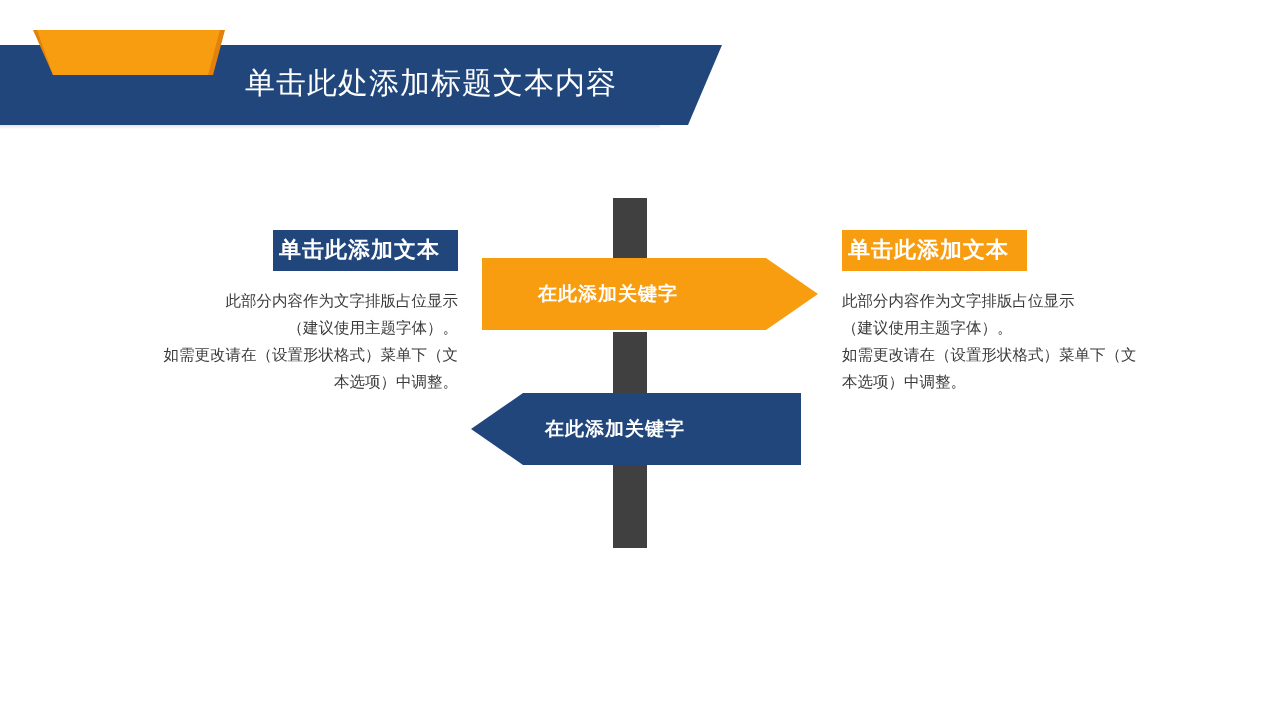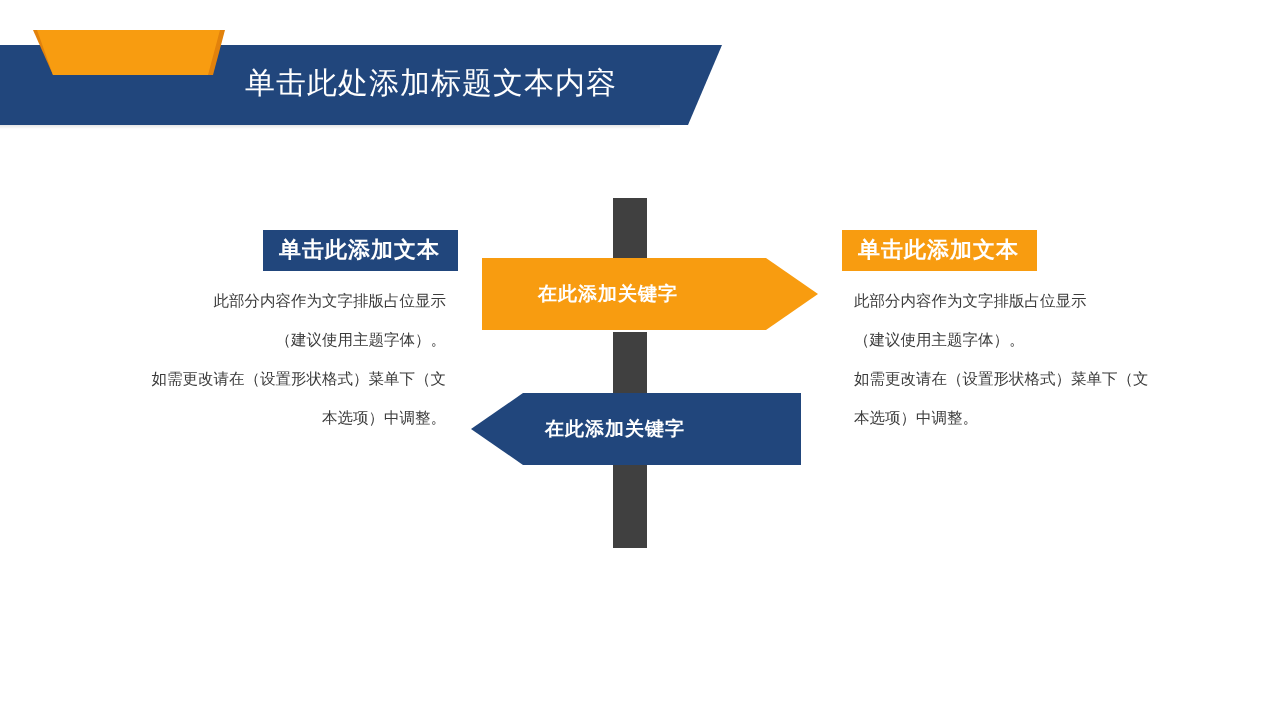--- a/index.html
+++ b/index.html
@@ -137,42 +137,42 @@
     white-space: nowrap;
   }
 
   
   .side-block { position: absolute; }
   .side-left  { left: 88px;  top: 230px; width: 370px; }
   .side-right { left: 842px; top: 230px; width: 370px; }
 
   .side-heading {
     display: inline-block;
-    padding: 9px 18px 10px 16px;
+    padding: 9px 18px 10px 6px;
     font-size: 22px;
     font-weight: bold;
     color: #ffffff;
     letter-spacing: 1px;
     line-height: 1;
     white-space: nowrap;
   }
   .side-left .side-heading  { background: #21467c; }
   .side-right .side-heading { background: #f89c10; }
   .side-left .heading-wrap  { text-align: right; }
   .side-right .heading-wrap { text-align: left; }
 
   .side-body {
     margin-top: 16px;
     font-size: 15.5px;
     color: #3b3b3b;
     line-height: 1.75;
   }
   .side-left .side-body  { text-align: right; }
   .side-right .side-body { text-align: left; }
-  .side-body p { margin: 12px; }
+  .side-body p { margin: 0; }
 </style>
 </head>
 <body>
 
 <div id="slide">
 
   <div class="header-banner"></div>
   <div class="header-banner-shadow"></div>
   <div class="header-tab-under"></div>
   <div class="header-tab-under-r"></div>

